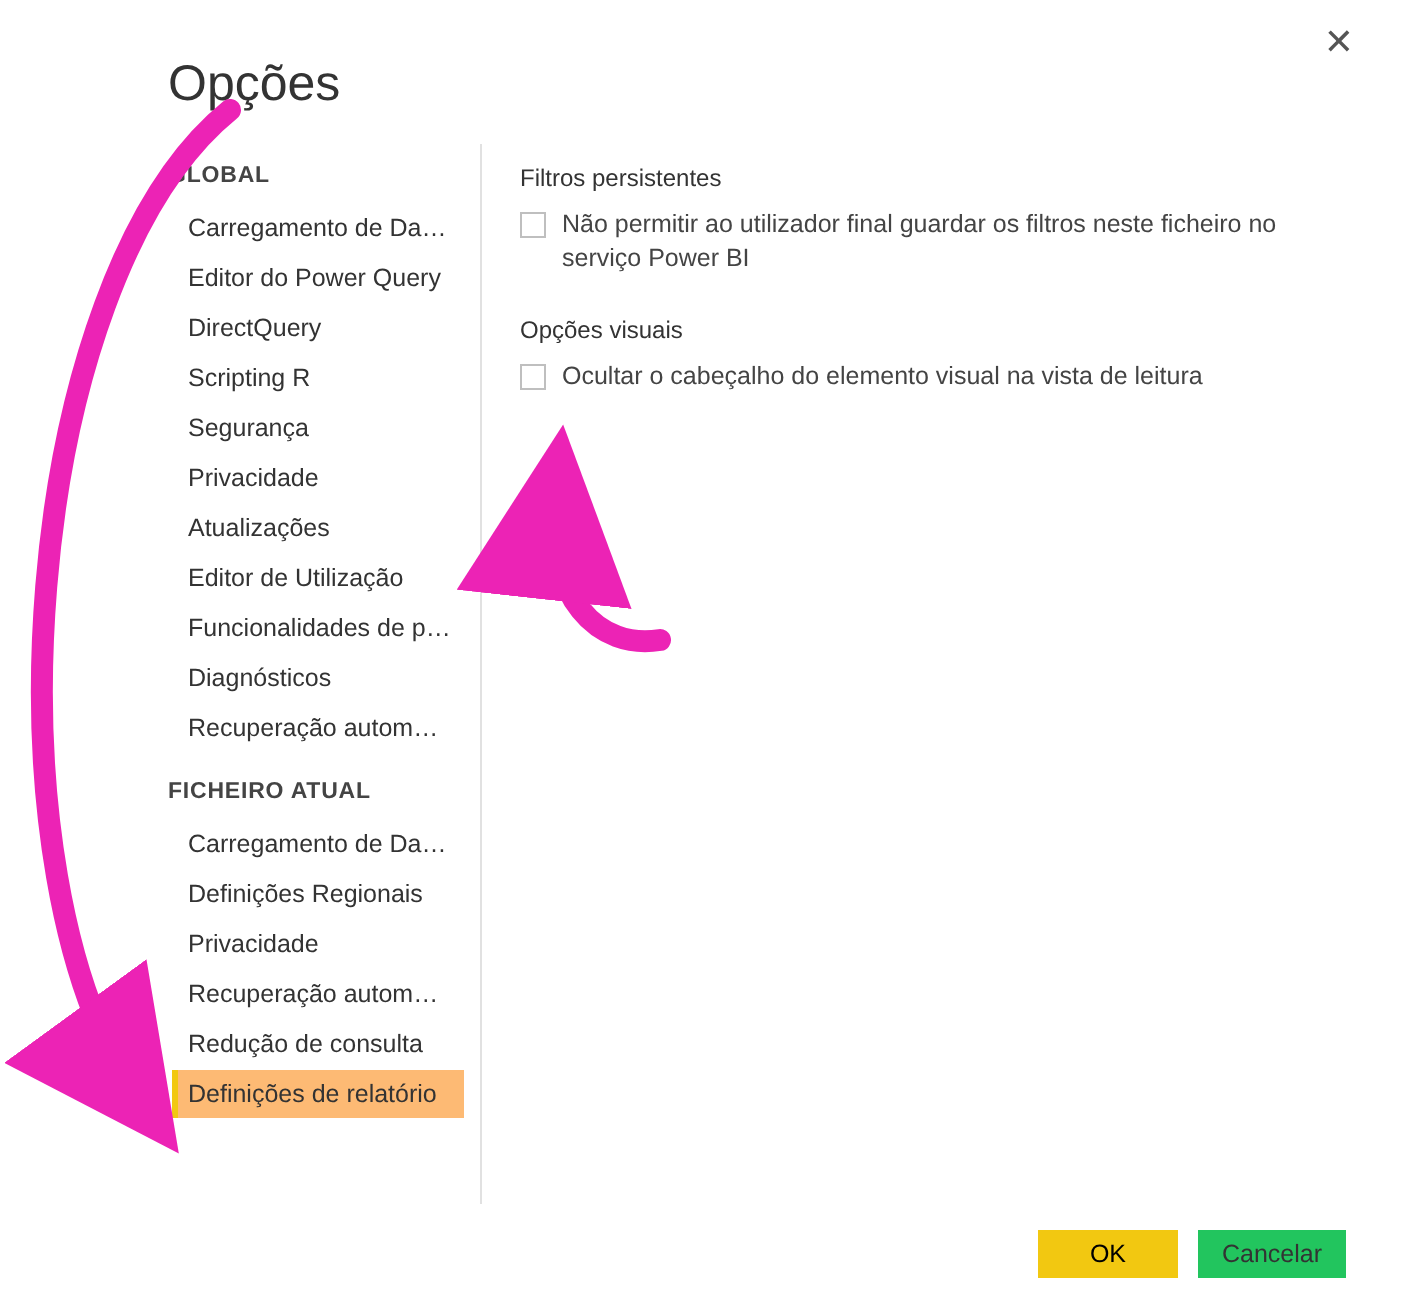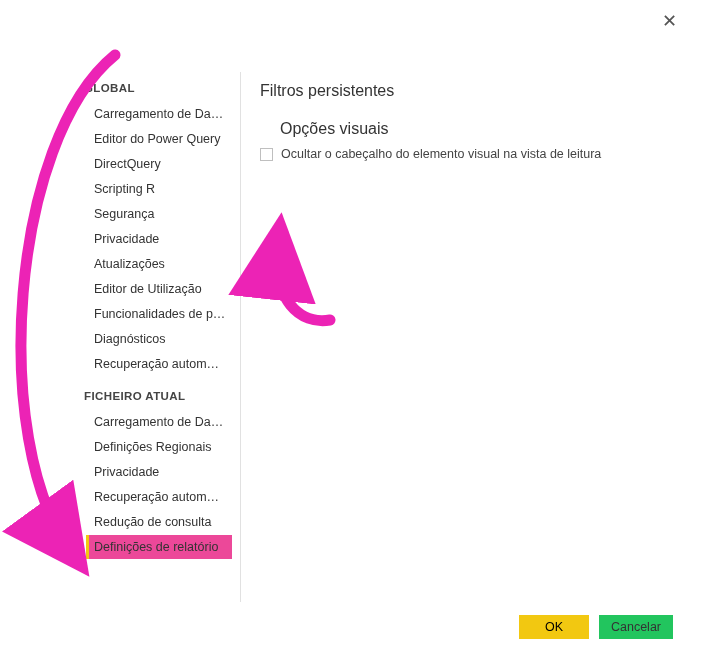--- a/index.html
+++ b/index.html
@@ -66,39 +66,39 @@
     font-size: 12.5px;
     color: #333;
     padding: 5px 6px 5px 8px;
     margin: 1px 2px;
     white-space: nowrap;
     overflow: hidden;
     text-overflow: ellipsis;
     cursor: pointer;
   }
   .nav-item.selected {
-    background: #ec4899;
+    background: #fdba74;
     border-left: 3px solid #f2c811;
     padding-left: 5px;
   }
   .content {
     position: absolute;
     top: 78px;
     left: 260px;
     right: 36px;
     font-size: 12.5px;
     color: #333;
   }
   .group-title {
-    font-size: 16px;
+    font-size: 12px;
     font-weight: 400;
     color: #333;
     margin: 4px 0 8px 0;
   }
-  .group-title.second { margin-top: 20px; margin-left: 20px; }
+  .group-title.second { margin-top: 20px; }
   .check-row {
     display: flex;
     align-items: flex-start;
     margin: 4px 0 10px 0;
     gap: 8px;
   }
   .cbox {
     flex: 0 0 13px;
     width: 13px;
     height: 13px;
@@ -162,20 +162,21 @@
     pointer-events: none;
   }
 </style>
 </head>
 <body>
 
 <div class="dialog">
 
   <div class="close-x">✕</div>
 
+  <div class="title">Opções</div>
 
   <div class="sidebar">
     <div class="section-hdr">GLOBAL</div>
     <div class="nav-item">Carregamento de Dados</div>
     <div class="nav-item">Editor do Power Query</div>
     <div class="nav-item">DirectQuery</div>
     <div class="nav-item">Scripting R</div>
     <div class="nav-item">Segurança</div>
     <div class="nav-item">Privacidade</div>
     <div class="nav-item">Atualizações</div>
@@ -190,20 +191,24 @@
     <div class="nav-item">Privacidade</div>
     <div class="nav-item">Recuperação automática</div>
     <div class="nav-item">Redução de consulta</div>
     <div class="nav-item selected">Definições de relatório</div>
   </div>
 
   <div class="divider"></div>
 
   <div class="content">
     <div class="group-title">Filtros persistentes</div>
+    <div class="check-row">
+      <div class="cbox"></div>
+      <div class="check-label">Não permitir ao utilizador final guardar os filtros neste ficheiro no serviço Power BI</div>
+    </div>
 
     <div class="group-title second">Opções visuais</div>
     <div class="check-row">
       <div class="cbox"></div>
       <div class="check-label">Ocultar o cabeçalho do elemento visual na vista de leitura</div>
     </div>
   </div>
 
   <div class="footer">
     <div class="btn btn-primary">OK</div>

